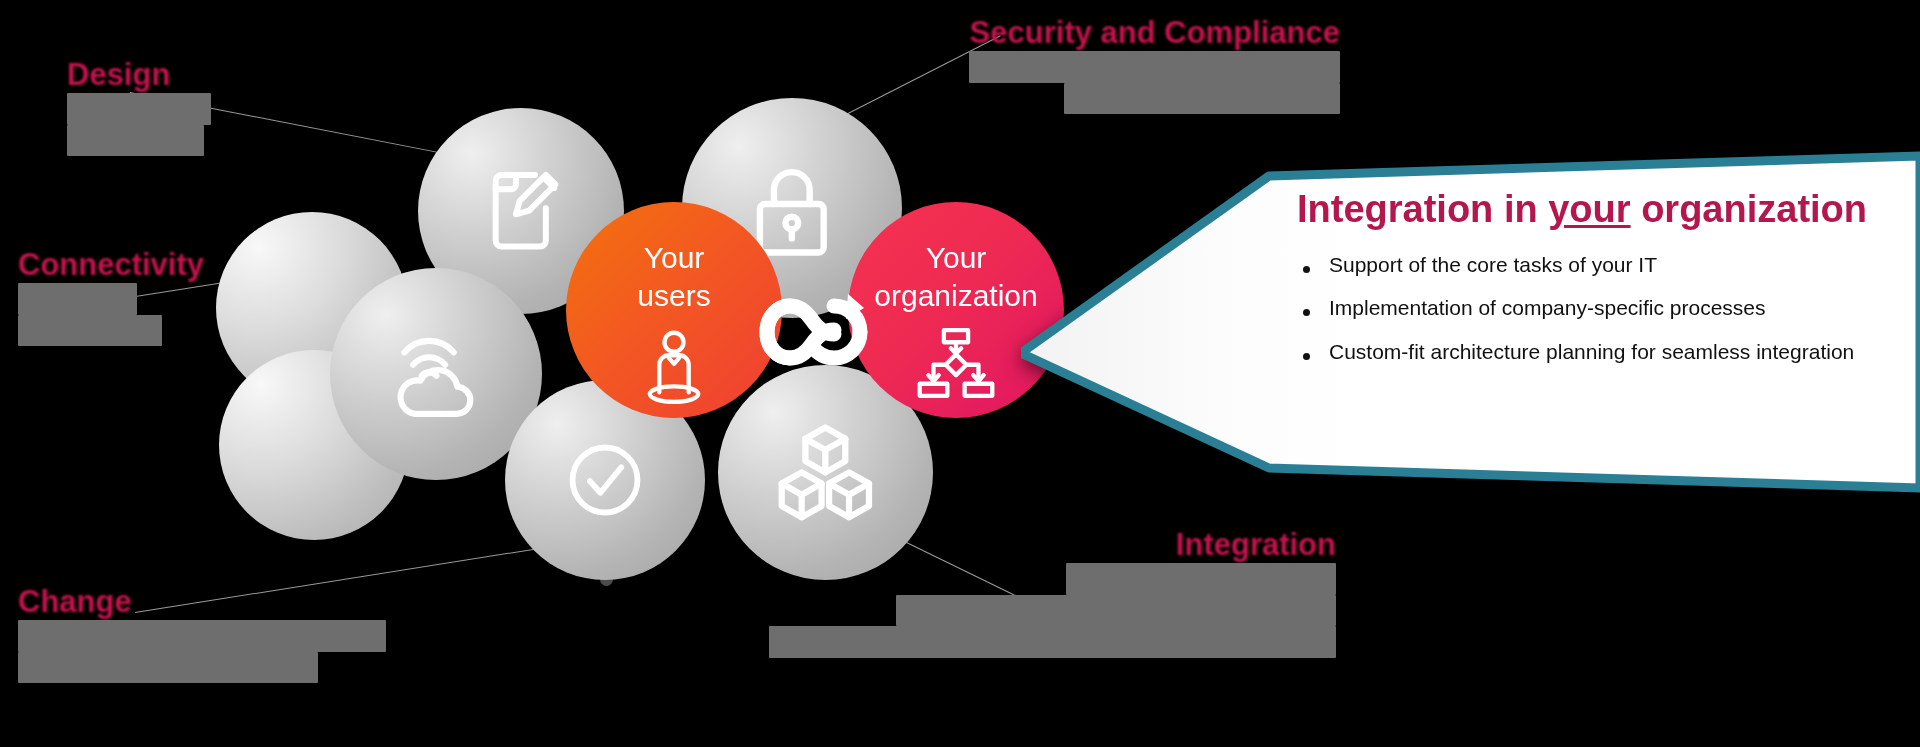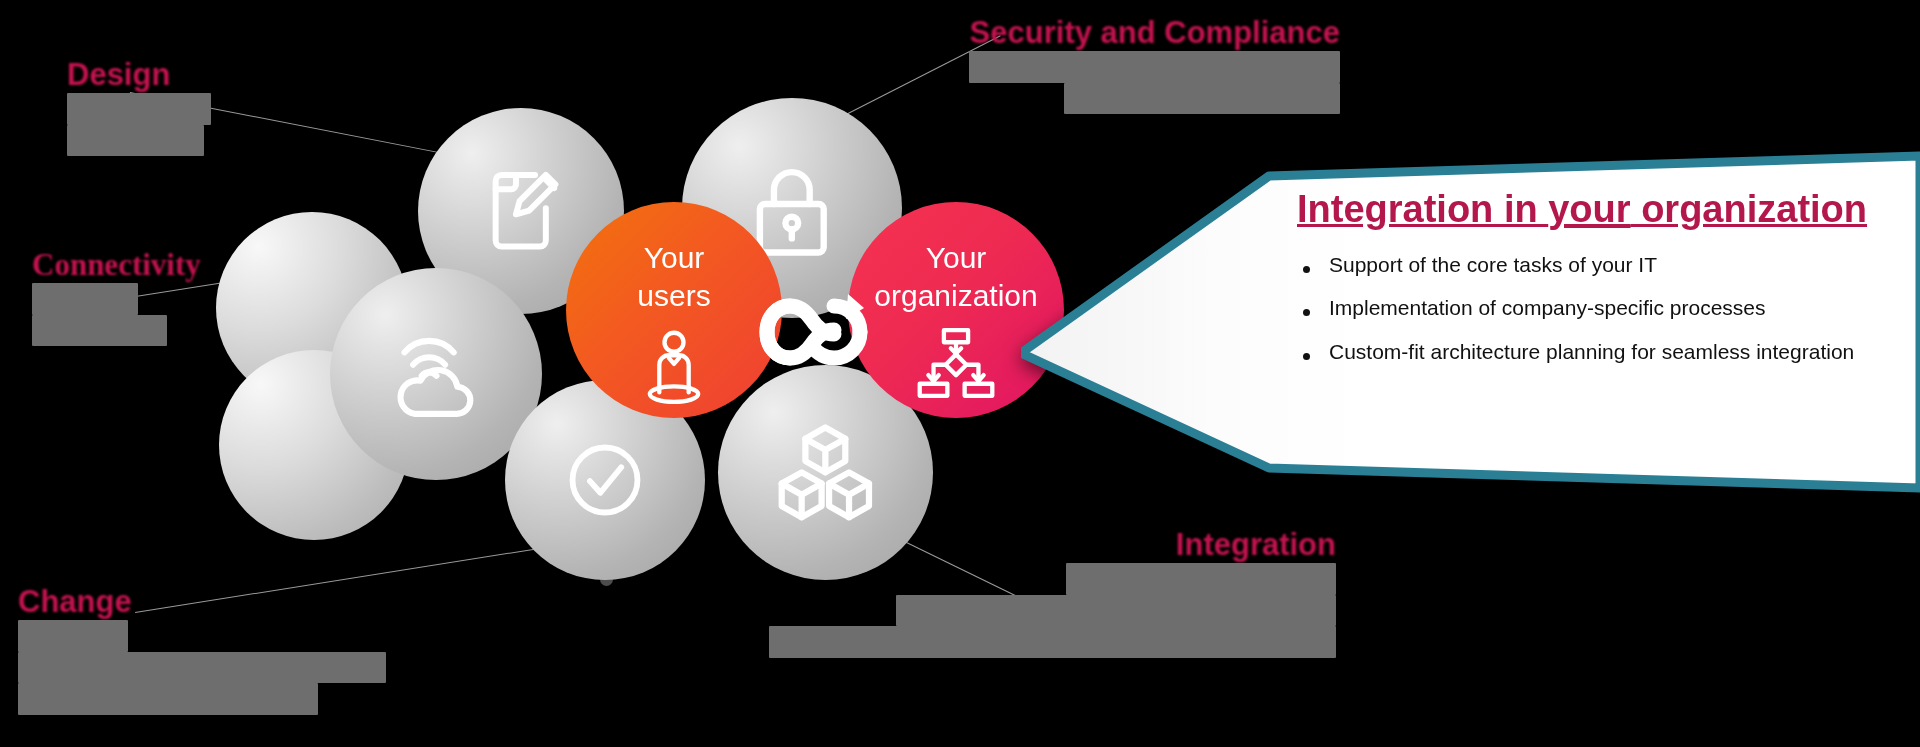--- a/index.html
+++ b/index.html
@@ -141,21 +141,20 @@
     padding: 28px 34px 20px 32px;
     box-sizing: border-box;
   }
   .callout-title {
     font-size: 38px;
     font-weight: bold;
     color: #b3174c;
     margin: 0 0 20px 0;
     line-height: 1.15;
     white-space: nowrap;
-    text-decoration: underline;
   }
   .callout-title u { text-decoration: underline; text-underline-offset: 3px; }
   .callout-list { list-style: none; margin: 0; padding: 0; }
   .callout-list li {
     position: relative;
     padding-left: 32px;
     margin-bottom: 17px;
     font-size: 21px;
     line-height: 1.27;
     color: #111111;
@@ -291,35 +290,32 @@
   <div class="label-block" style="left:34px; top:58px;margin-left:33px;">
     <div class="label-title redacted-soft">Design</div>
     <div>
       <span class="label-line redacted">Architecture</span>
     </div>
     <div>
       <span class="label-line redacted">Conception</span>
     </div>
   </div>
 
-  <div class="label-block" style="left:32px; top:248px;font-family:Liberation Serif, serif;">
+  <div class="label-block" style="left:18px; top:248px;">
     <div class="label-title redacted-soft">Connectivity</div>
     <div>
       <span class="label-line redacted">Interfaces</span>
     </div>
     <div>
       <span class="label-line redacted">Architecture</span>
     </div>
   </div>
 
   <div class="label-block" style="left:18px; top:585px;">
     <div class="label-title redacted-soft">Change</div>
-    <div>
-      <span class="label-line redacted">Trainings</span>
-    </div>
     <div>
       <span class="label-line redacted">Software change management</span>
     </div>
     <div>
       <span class="label-line redacted">Continuous improvement</span>
     </div>
   </div>
 
   <div class="label-block align-right" style="left:620px; top:16px; width:720px;">
     <div class="label-title redacted-soft">Security and Compliance</div>

